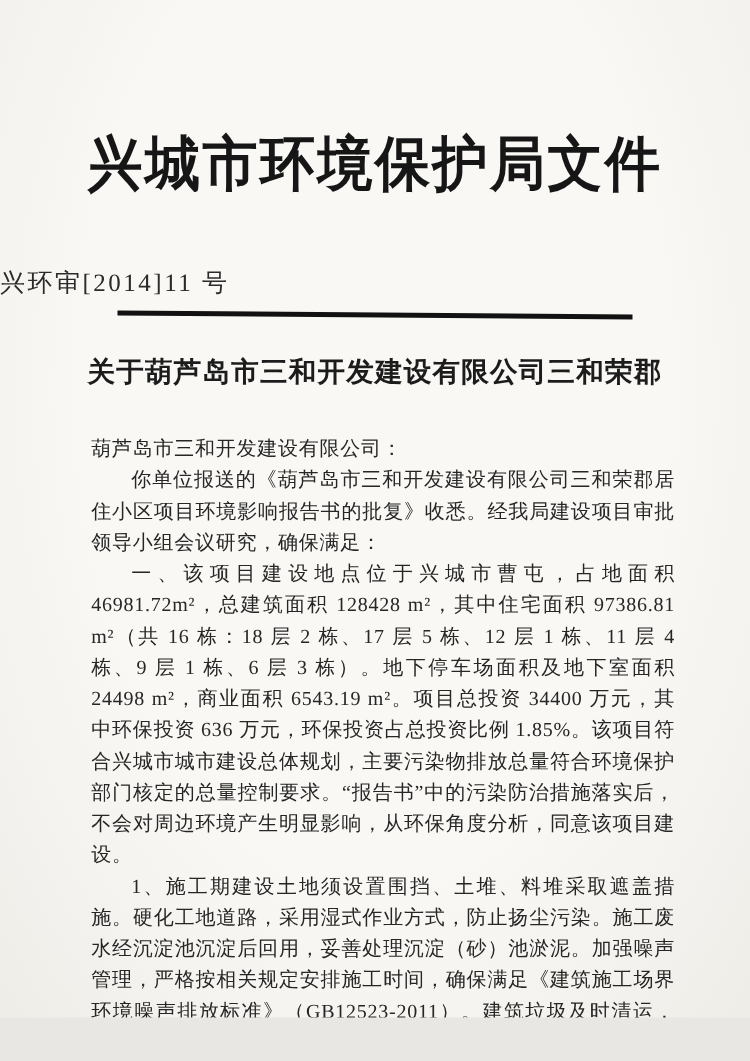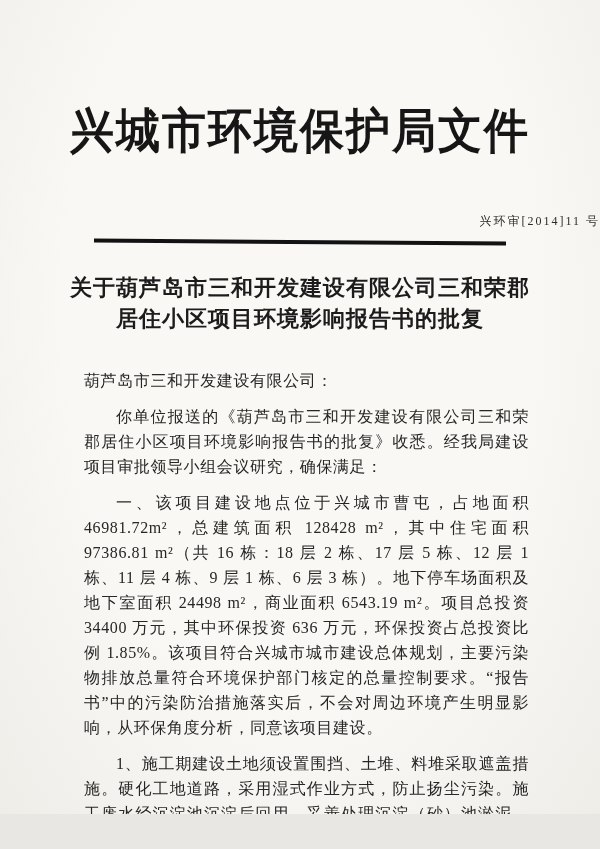--- a/index.html
+++ b/index.html
@@ -21,22 +21,22 @@
     font-size: 44px;
     font-weight: bold;
     letter-spacing: 2px;
     color: #161616;
     font-family: "Liberation Serif", "DejaVu Serif", serif;
     white-space: nowrap;
     transform: scaleY(1.08);
   }
   .doc-number {
     margin-top: 52px;
-    text-align: right;
-    font-size: 12px;
+    text-align: left;
+    font-size: 20px;
     letter-spacing: 2px;
     color: #2b2b2b;
   }
   .header-rule {
     width: 412px;
     height: 4px;
     background: #121212;
     margin: 10px auto 0 auto;
     transform: rotate(0.45deg);
   }
@@ -52,37 +52,36 @@
   }
   .body-text {
     margin-top: 34px;
     padding: 0 60px 0 73px;
     font-size: 16px;
     line-height: 25px;
     letter-spacing: 0.6px;
     text-align: justify;
     color: #262626;
   }
-  .body-text p { margin: 11px; }
+  .body-text p { margin: 0; }
   .body-text p.indent { text-indent: 2em; }
 </style>
 </head>
 <body>
 
 <div class="page">
 
   <div class="header-title">兴城市环境保护局文件</div>
 
   <div class="doc-number">兴环审[2014]11 号</div>
 
   <div class="header-rule"></div>
 
   <div class="subject">
     <div>关于葫芦岛市三和开发建设有限公司三和荣郡</div>
-    <div>居住小区项目环境影响报告书的批复</div>
   </div>
 
   <div class="body-text">
     <p>葫芦岛市三和开发建设有限公司：</p>
     <p class="indent">你单位报送的《葫芦岛市三和开发建设有限公司三和荣郡居住小区项目环境影响报告书的批复》收悉。经我局建设项目审批领导小组会议研究，确保满足：</p>
     <p class="indent">一、该项目建设地点位于兴城市曹屯，占地面积 46981.72m²，总建筑面积 128428 m²，其中住宅面积 97386.81 m²（共 16 栋：18 层 2 栋、17 层 5 栋、12 层 1 栋、11 层 4 栋、9 层 1 栋、6 层 3 栋）。地下停车场面积及地下室面积 24498 m²，商业面积 6543.19 m²。项目总投资 34400 万元，其中环保投资 636 万元，环保投资占总投资比例 1.85%。该项目符合兴城市城市建设总体规划，主要污染物排放总量符合环境保护部门核定的总量控制要求。“报告书”中的污染防治措施落实后，不会对周边环境产生明显影响，从环保角度分析，同意该项目建设。</p>
     <p class="indent">1、施工期建设土地须设置围挡、土堆、料堆采取遮盖措施。硬化工地道路，采用湿式作业方式，防止扬尘污染。施工废水经沉淀池沉淀后回用，妥善处理沉淀（砂）池淤泥。加强噪声管理，严格按相关规定安排施工时间，确保满足《建筑施工场界环境噪声排放标准》（GB12523-2011）。建筑垃圾及时清运，合理安排施工进度，避免发生水土流失。</p>
   </div>
 
 </div>

